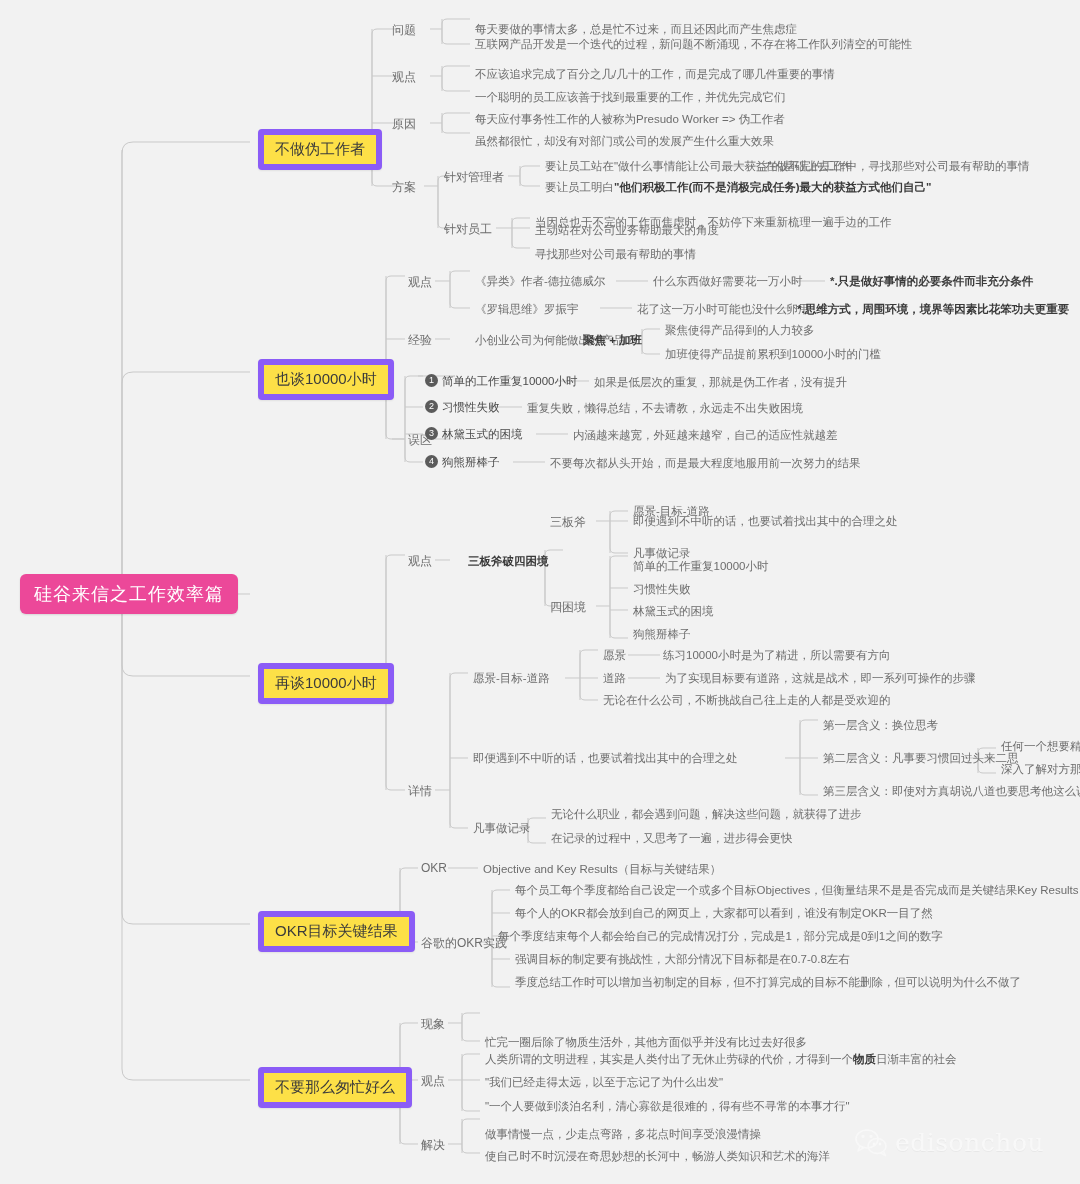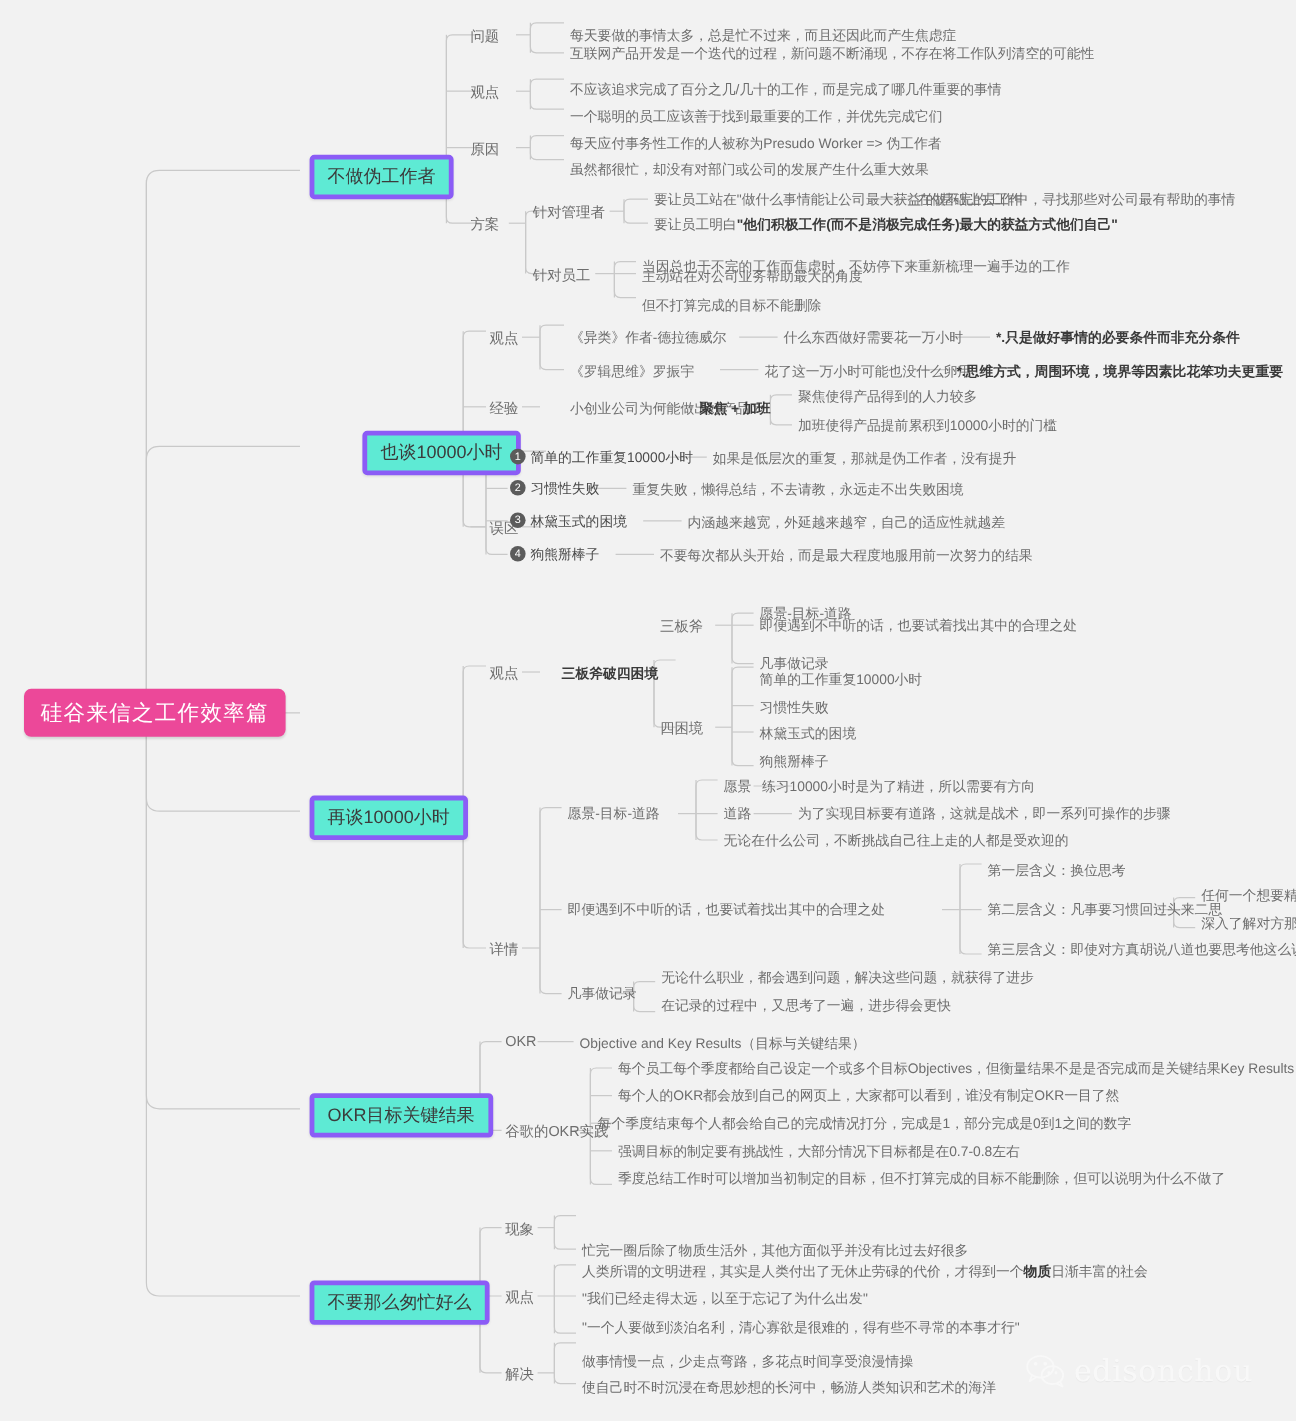--- a/index.html
+++ b/index.html
@@ -21,23 +21,23 @@
     background:#ec4899;
     color:#ffffff;
     border-radius:6px;
     padding:8px 14px;
     font-size:18px;
     letter-spacing:1px;
     box-shadow:0 1px 2px rgba(0,0,0,.12);
   }
   
   .lvl1{
-    background:#5eead4;
+    background:#fde047;
     color:#3b3b3b;
-    border:4px solid #8b5cf6;
+    border:6px solid #8b5cf6;
     border-radius:4px;
     padding:5px 11px;
     font-size:15px;
     box-shadow:0 1px 2px rgba(0,0,0,.07);
   }
   
   .lvl2{
     color:#6d6d6d;
     font-size:12px;
     padding:1px 2px;
@@ -266,23 +266,23 @@
 
   <div class="node lvl2" style="left:442px;top:168px;">针对管理者</div>
   <div class="node lvl2" style="left:442px;top:220px;">针对员工</div>
 
   <div class="node leaf" style="left:543px;top:158px;">要让员工站在"做什么事情能让公司最大获益"的基础上去工作</div>
   <div class="node leaf" style="left:763px;top:158px;">在做不完的工作中，寻找那些对公司最有帮助的事情</div>
   <div class="node leaf" style="left:543px;top:179px;"><span>要让员工明白</span><span class="strong">"他们积极工作(而不是消极完成任务)最大的获益方式他们自己"</span></div>
 
   <div class="node leaf" style="left:533px;top:202px;margin-top:12px;">当因总也干不完的工作而焦虑时，不妨停下来重新梳理一遍手边的工作</div>
   <div class="node leaf" style="left:533px;top:222px;">主动站在对公司业务帮助最大的角度</div>
-  <div class="node leaf" style="left:533px;top:246px;">但不打算完成的目标不能删除</div>
-
-  <div class="node lvl1" style="left:258px;top:359px;margin-left:44px;">也谈10000小时</div>
+  <div class="node leaf" style="left:533px;top:246px;">寻找那些对公司最有帮助的事情</div>
+
+  <div class="node lvl1" style="left:258px;top:359px;">也谈10000小时</div>
   <div class="node lvl2" style="left:406px;top:273px;">观点</div>
   <div class="node lvl2" style="left:406px;top:331px;">经验</div>
   <div class="node lvl2" style="left:406px;top:431px;">误区</div>
 
   <div class="node leaf" style="left:473px;top:273px;">《异类》作者-德拉德威尔</div>
   <div class="node leaf" style="left:651px;top:273px;">什么东西做好需要花一万小时</div>
   <div class="node leaf strong" style="left:828px;top:273px;">*.只是做好事情的必要条件而非充分条件</div>
   <div class="node leaf" style="left:473px;top:301px;">《罗辑思维》罗振宇</div>
   <div class="node leaf" style="left:635px;top:301px;">花了这一万小时可能也没什么卵用</div>
   <div class="node leaf strong" style="left:795px;top:301px;">*.思维方式，周围环境，境界等因素比花笨功夫更重要</div>
@@ -312,21 +312,21 @@
   <div class="node leaf" style="left:631px;top:503px;">愿景-目标-道路</div>
   <div class="node leaf" style="left:631px;top:513px;">即便遇到不中听的话，也要试着找出其中的合理之处</div>
   <div class="node leaf" style="left:631px;top:545px;">凡事做记录</div>
   <div class="node leaf" style="left:631px;top:558px;">简单的工作重复10000小时</div>
   <div class="node leaf" style="left:631px;top:581px;">习惯性失败</div>
   <div class="node leaf" style="left:631px;top:603px;">林黛玉式的困境</div>
   <div class="node leaf" style="left:631px;top:626px;">狗熊掰棒子</div>
 
   <div class="node leaf" style="left:471px;top:670px;">愿景-目标-道路</div>
   <div class="node leaf" style="left:601px;top:647px;">愿景</div>
-  <div class="node leaf" style="left:633px;top:647px;">练习10000小时是为了精进，所以需要有方向</div>
+  <div class="node leaf" style="left:661px;top:647px;">练习10000小时是为了精进，所以需要有方向</div>
   <div class="node leaf" style="left:601px;top:670px;">道路</div>
   <div class="node leaf" style="left:663px;top:670px;">为了实现目标要有道路，这就是战术，即一系列可操作的步骤</div>
   <div class="node leaf" style="left:601px;top:692px;">无论在什么公司，不断挑战自己往上走的人都是受欢迎的</div>
 
   <div class="node leaf" style="left:471px;top:750px;">即便遇到不中听的话，也要试着找出其中的合理之处</div>
   <div class="node leaf" style="left:821px;top:717px;text-align:right;">第一层含义：换位思考</div>
   <div class="node leaf" style="left:821px;top:750px;">第二层含义：凡事要习惯回过头来二思</div>
   <div class="node leaf" style="left:999px;top:738px;">任何一个想要精进的人要和比自己强的人多来往</div>
   <div class="node leaf" style="left:999px;top:761px;">深入了解对方那么说的原因，如此往复</div>
   <div class="node leaf" style="left:821px;top:783px;">第三层含义：即使对方真胡说八道也要思考他这么说的合理性</div>

